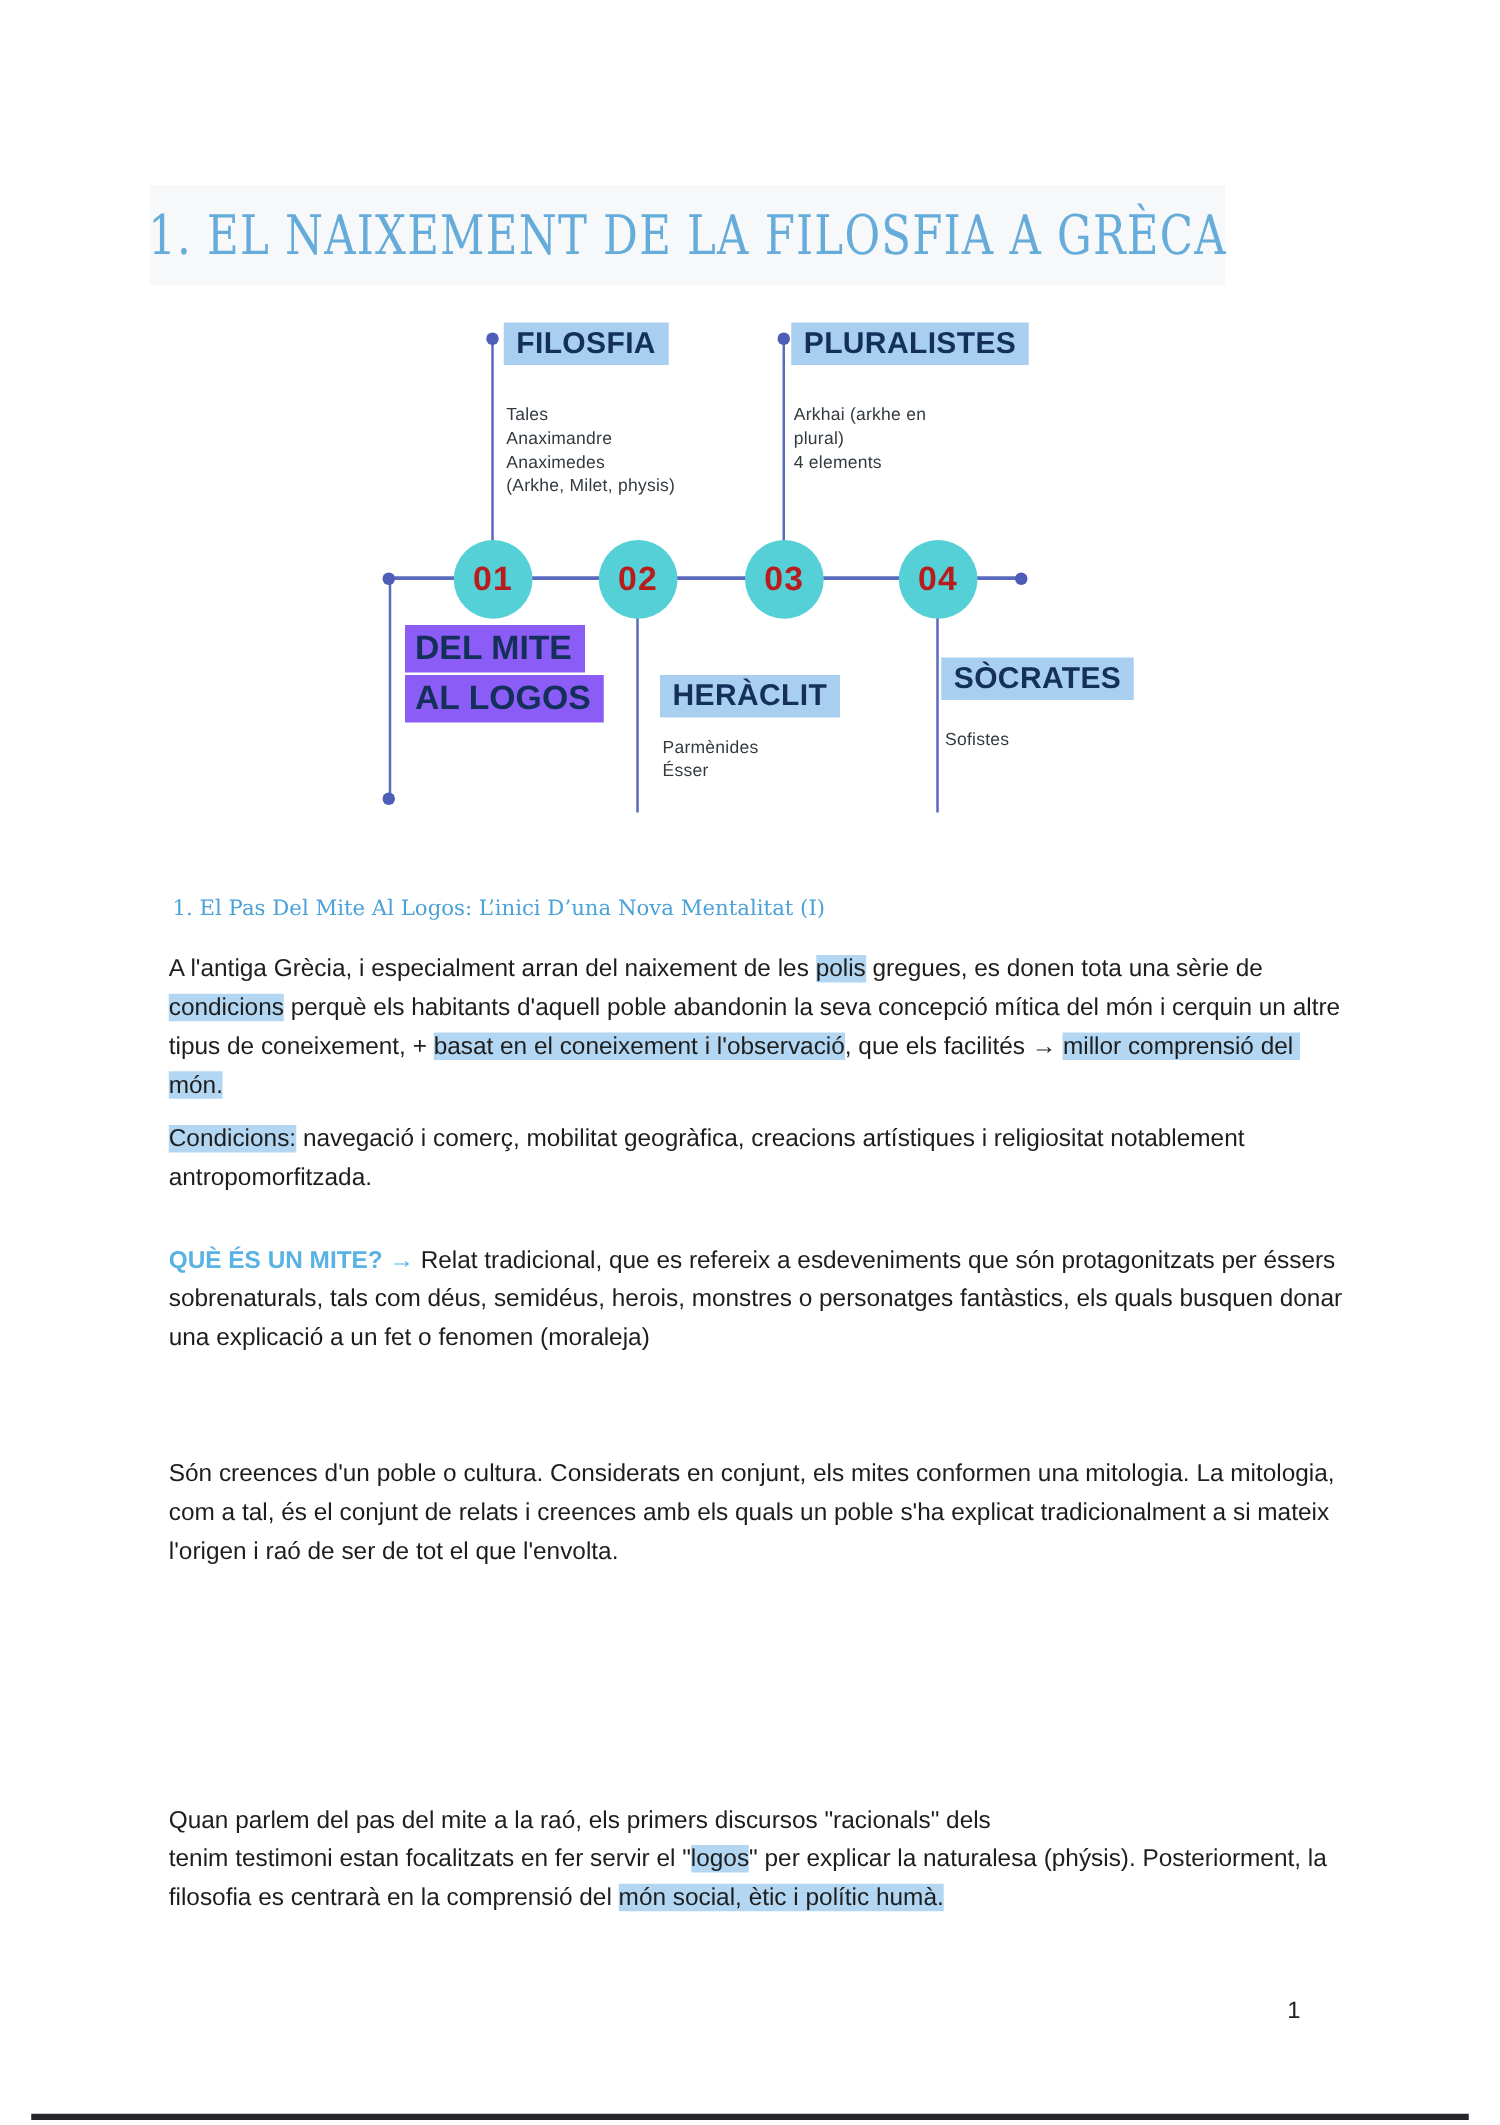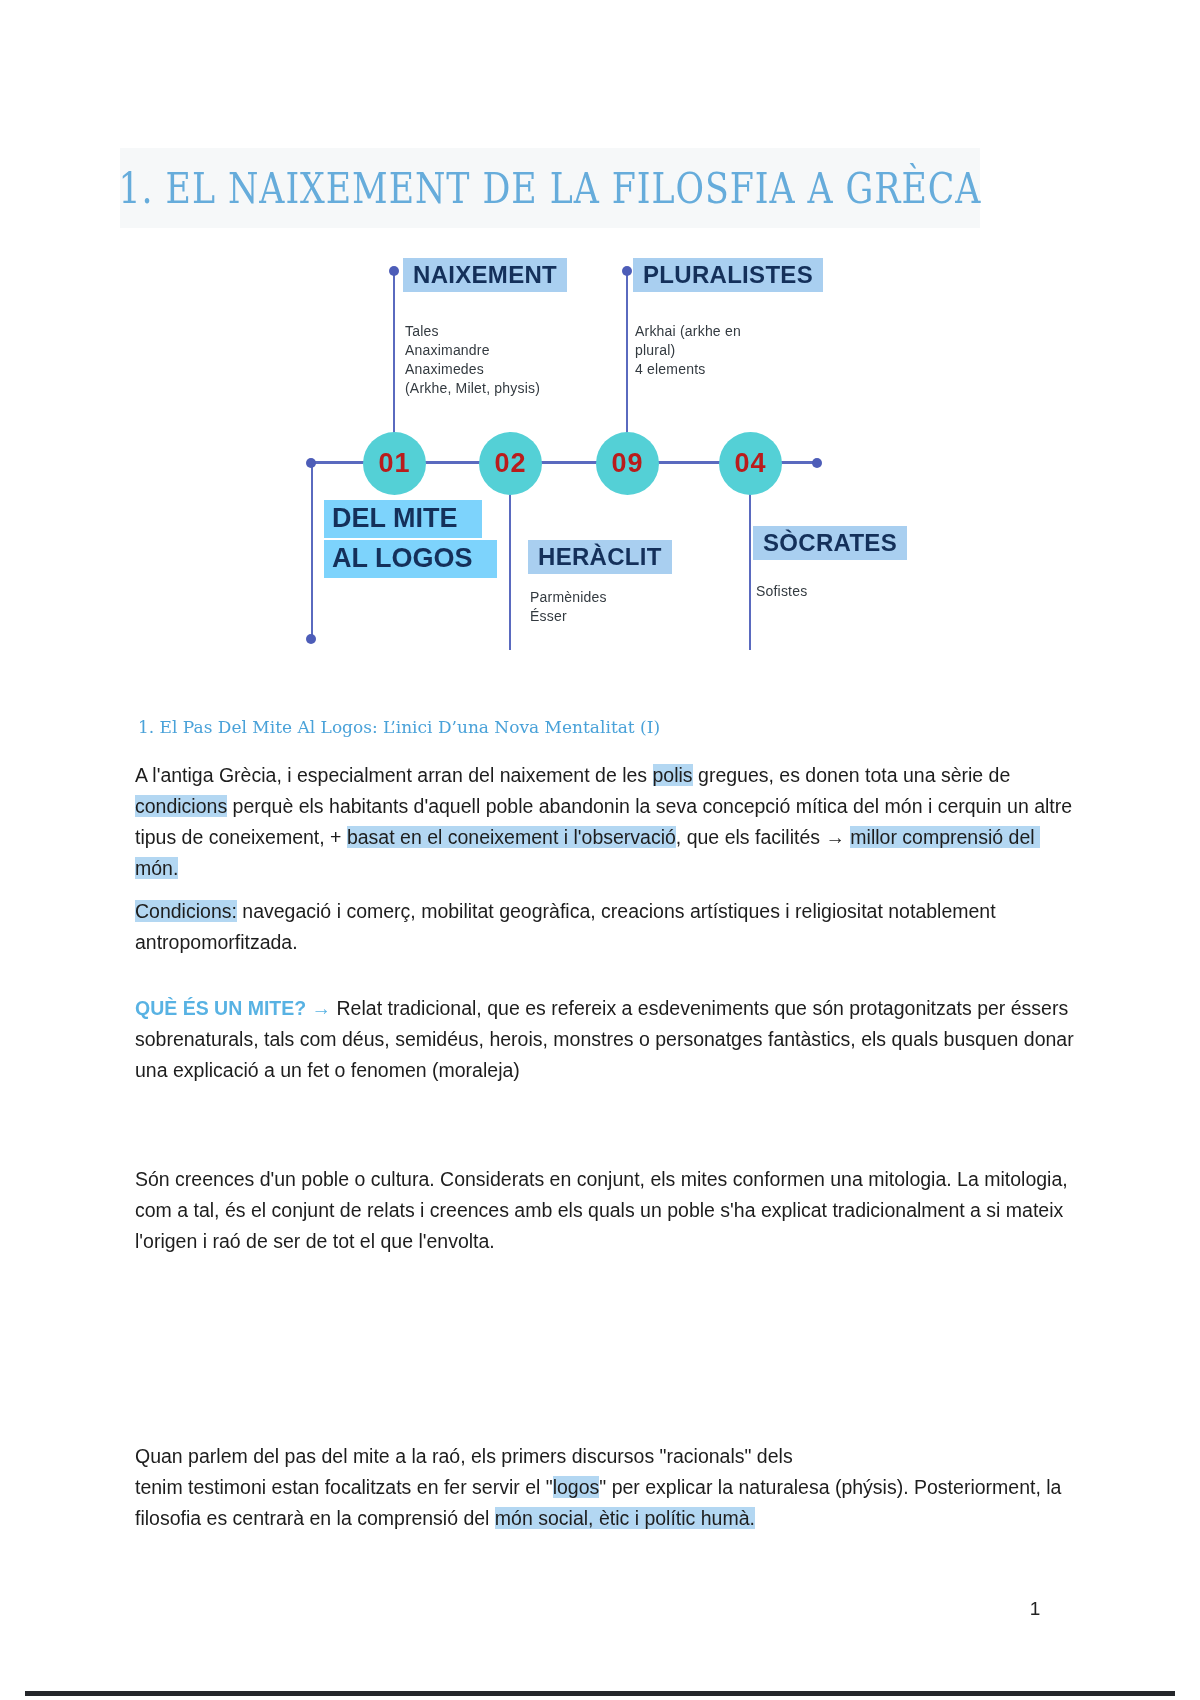--- a/index.html
+++ b/index.html
@@ -39,21 +39,21 @@
   }
   .dlabel{
     position:absolute;display:inline-block;
     background:#a9cff0;color:#14305a;
     font-weight:700;font-size:24px;letter-spacing:0.3px;
     padding:3px 10px;white-space:nowrap;
   }
   .dlabel2{
     position:absolute;color:#14305a;font-weight:700;font-size:27px;line-height:1;
   }
-  .dlabel2 span{display:table;background:#7dd3fc;padding:5px 24px 6px 8px;margin-bottom:2px;white-space:nowrap;}
+  .dlabel2 span{display:table;background:#8b5cf6;padding:5px 10px 6px 8px;margin-bottom:2px;white-space:nowrap;}
   .dnotes{
     position:absolute;font-size:14px;color:#333a40;line-height:19px;
     white-space:pre-line;letter-spacing:0.2px;
   }
 
   
   .heading{
     position:absolute;left:138px;width:930px;
     font-family:"DejaVu Serif", serif;
     font-size:17px;color:#4aa2d9;line-height:35px;
@@ -100,27 +100,27 @@
     <div class="ddot" style="left:812px;top:458px;"></div>
     <div class="ddot" style="left:306px;top:634px;"></div>
 
     <div class="circle" style="left:363px;top:432px;">
       <span>01</span>
     </div>
     <div class="circle" style="left:479px;top:432px;">
       <span>02</span>
     </div>
     <div class="circle" style="left:596px;top:432px;">
-      <span>09</span>
+      <span>03</span>
     </div>
     <div class="circle" style="left:719px;top:432px;">
       <span>04</span>
     </div>
 
-    <div class="dlabel" style="left:403px;top:258px;">NAIXEMENT</div>
+    <div class="dlabel" style="left:403px;top:258px;">FILOSFIA</div>
     <div class="dnotes" style="left:405px;top:322px;">Tales
 Anaximandre
 Anaximedes
 (Arkhe, Milet, physis)</div>
     <div class="dlabel" style="left:633px;top:258px;">PLURALISTES</div>
     <div class="dnotes" style="left:635px;top:322px;">Arkhai (arkhe en
 plural)
 4 elements</div>
 
     <div class="dlabel2" style="left:324px;top:500px;">

